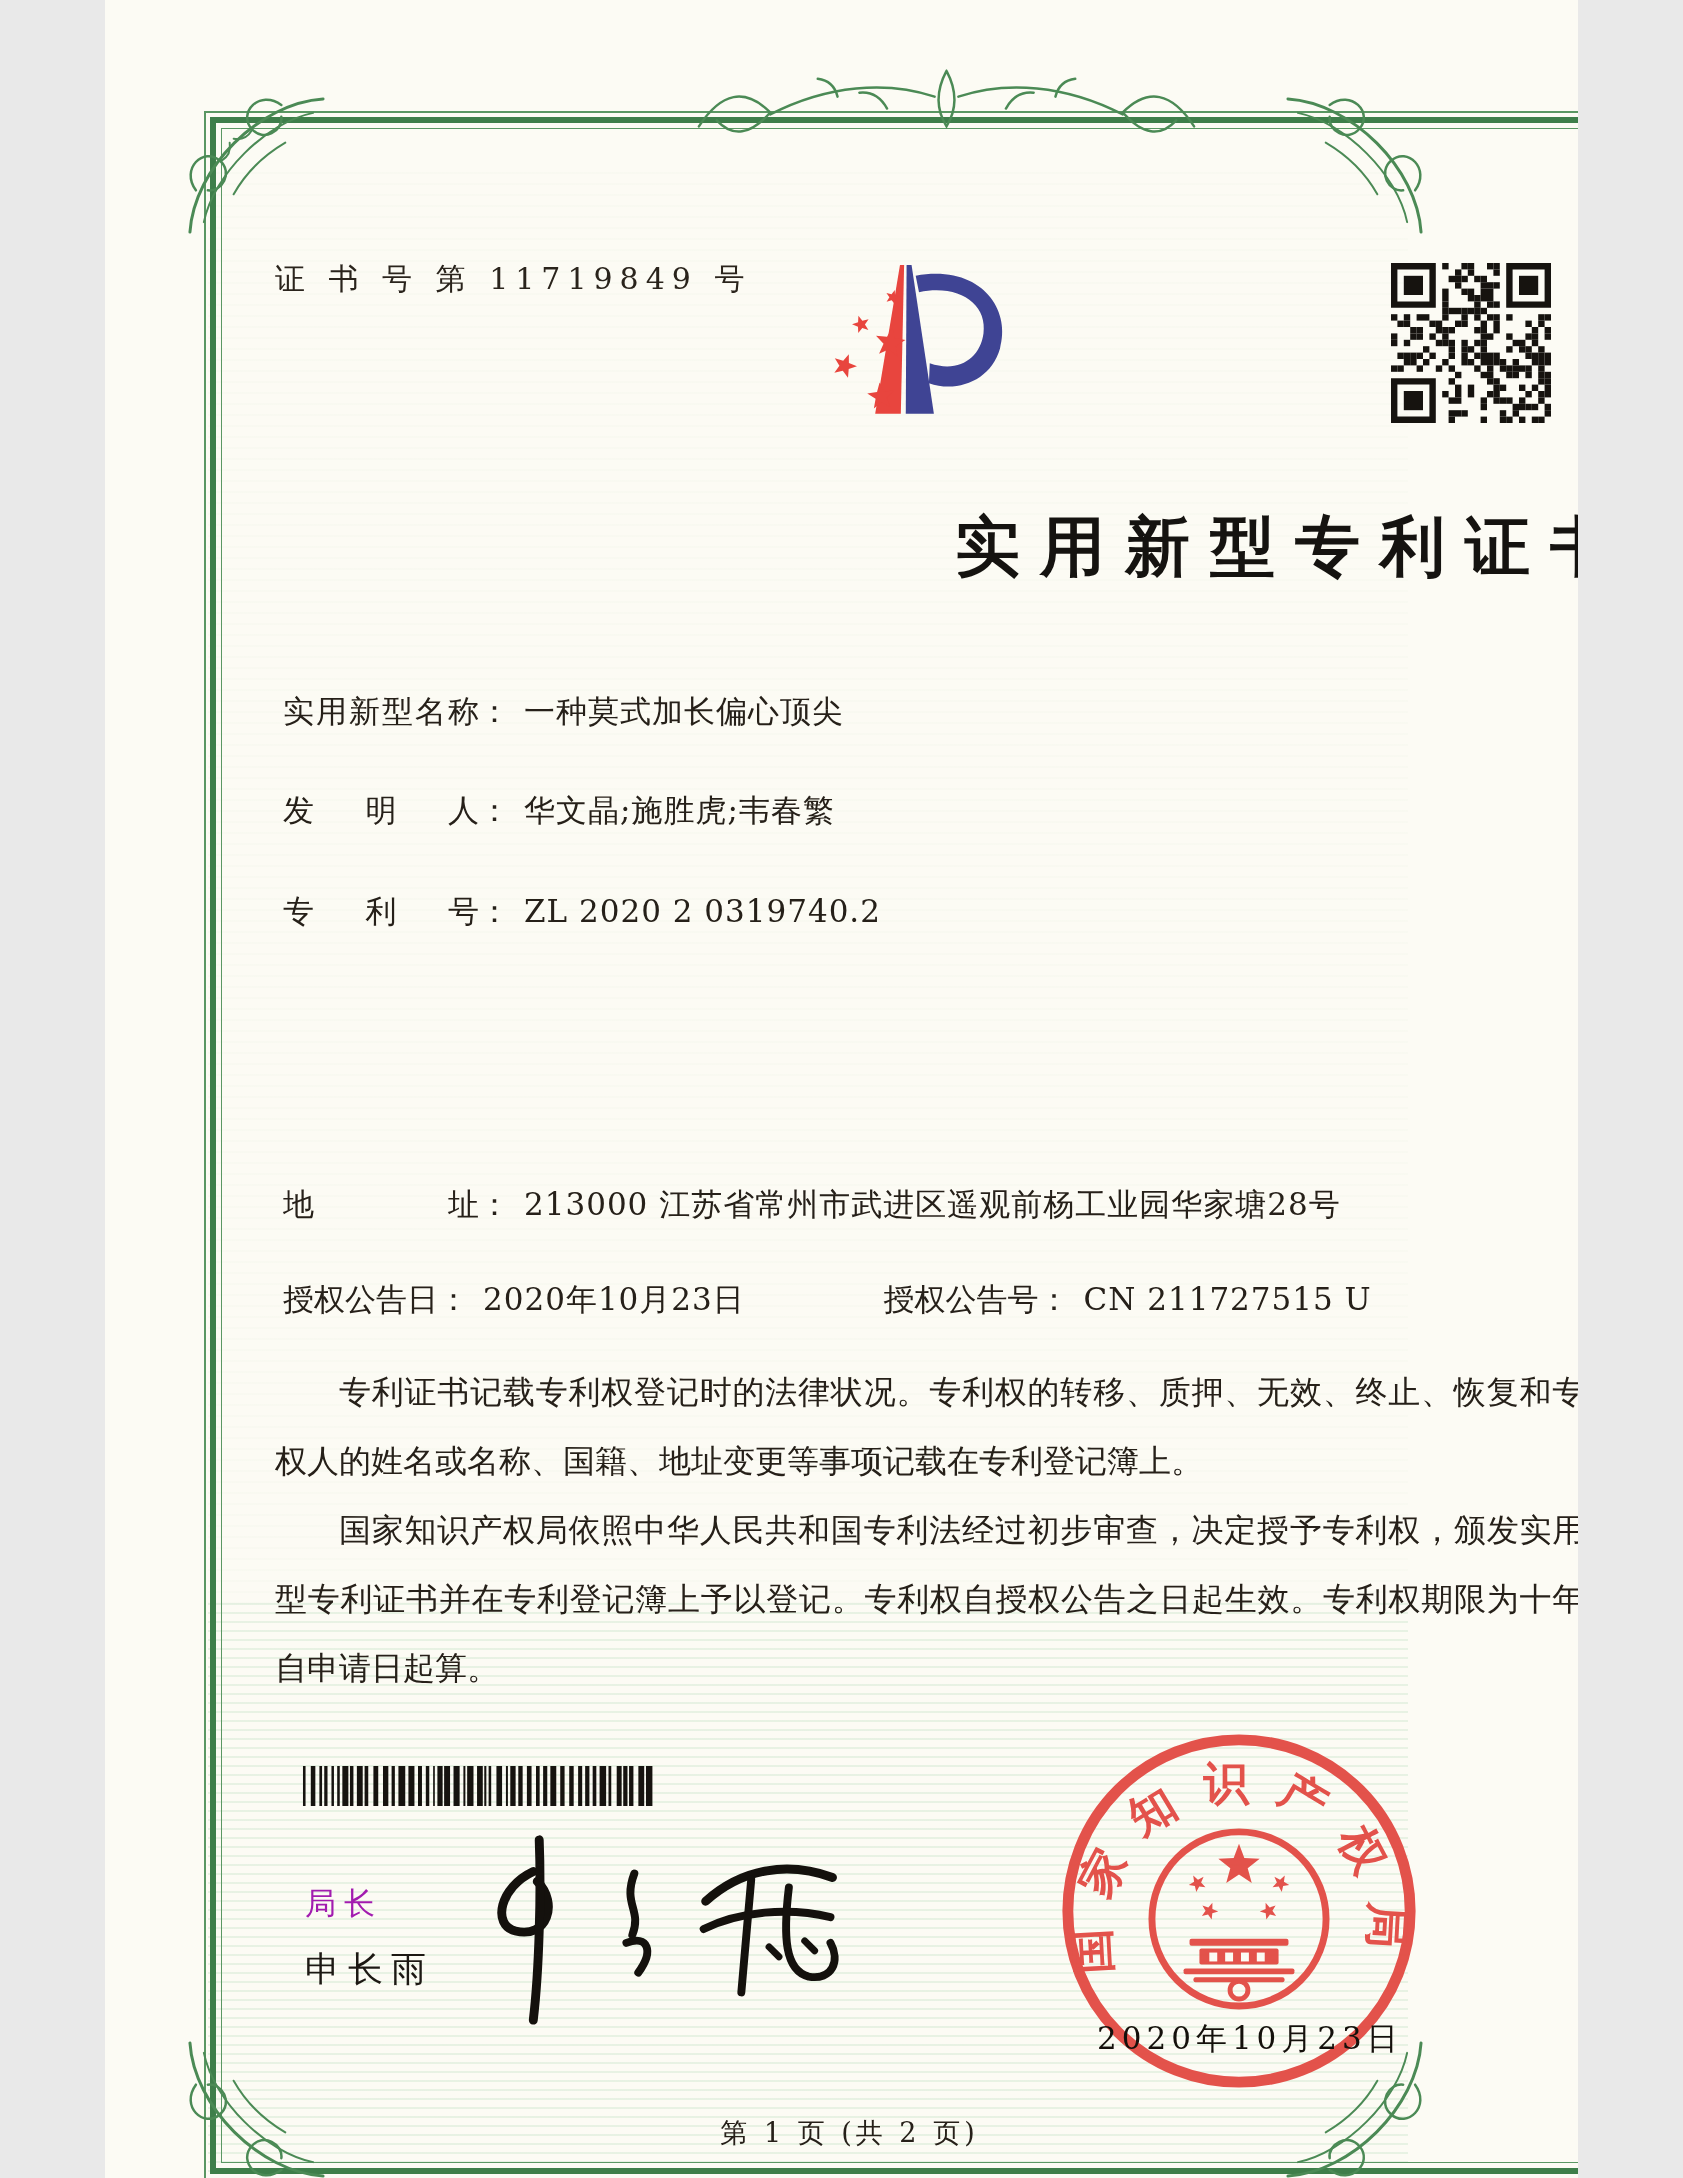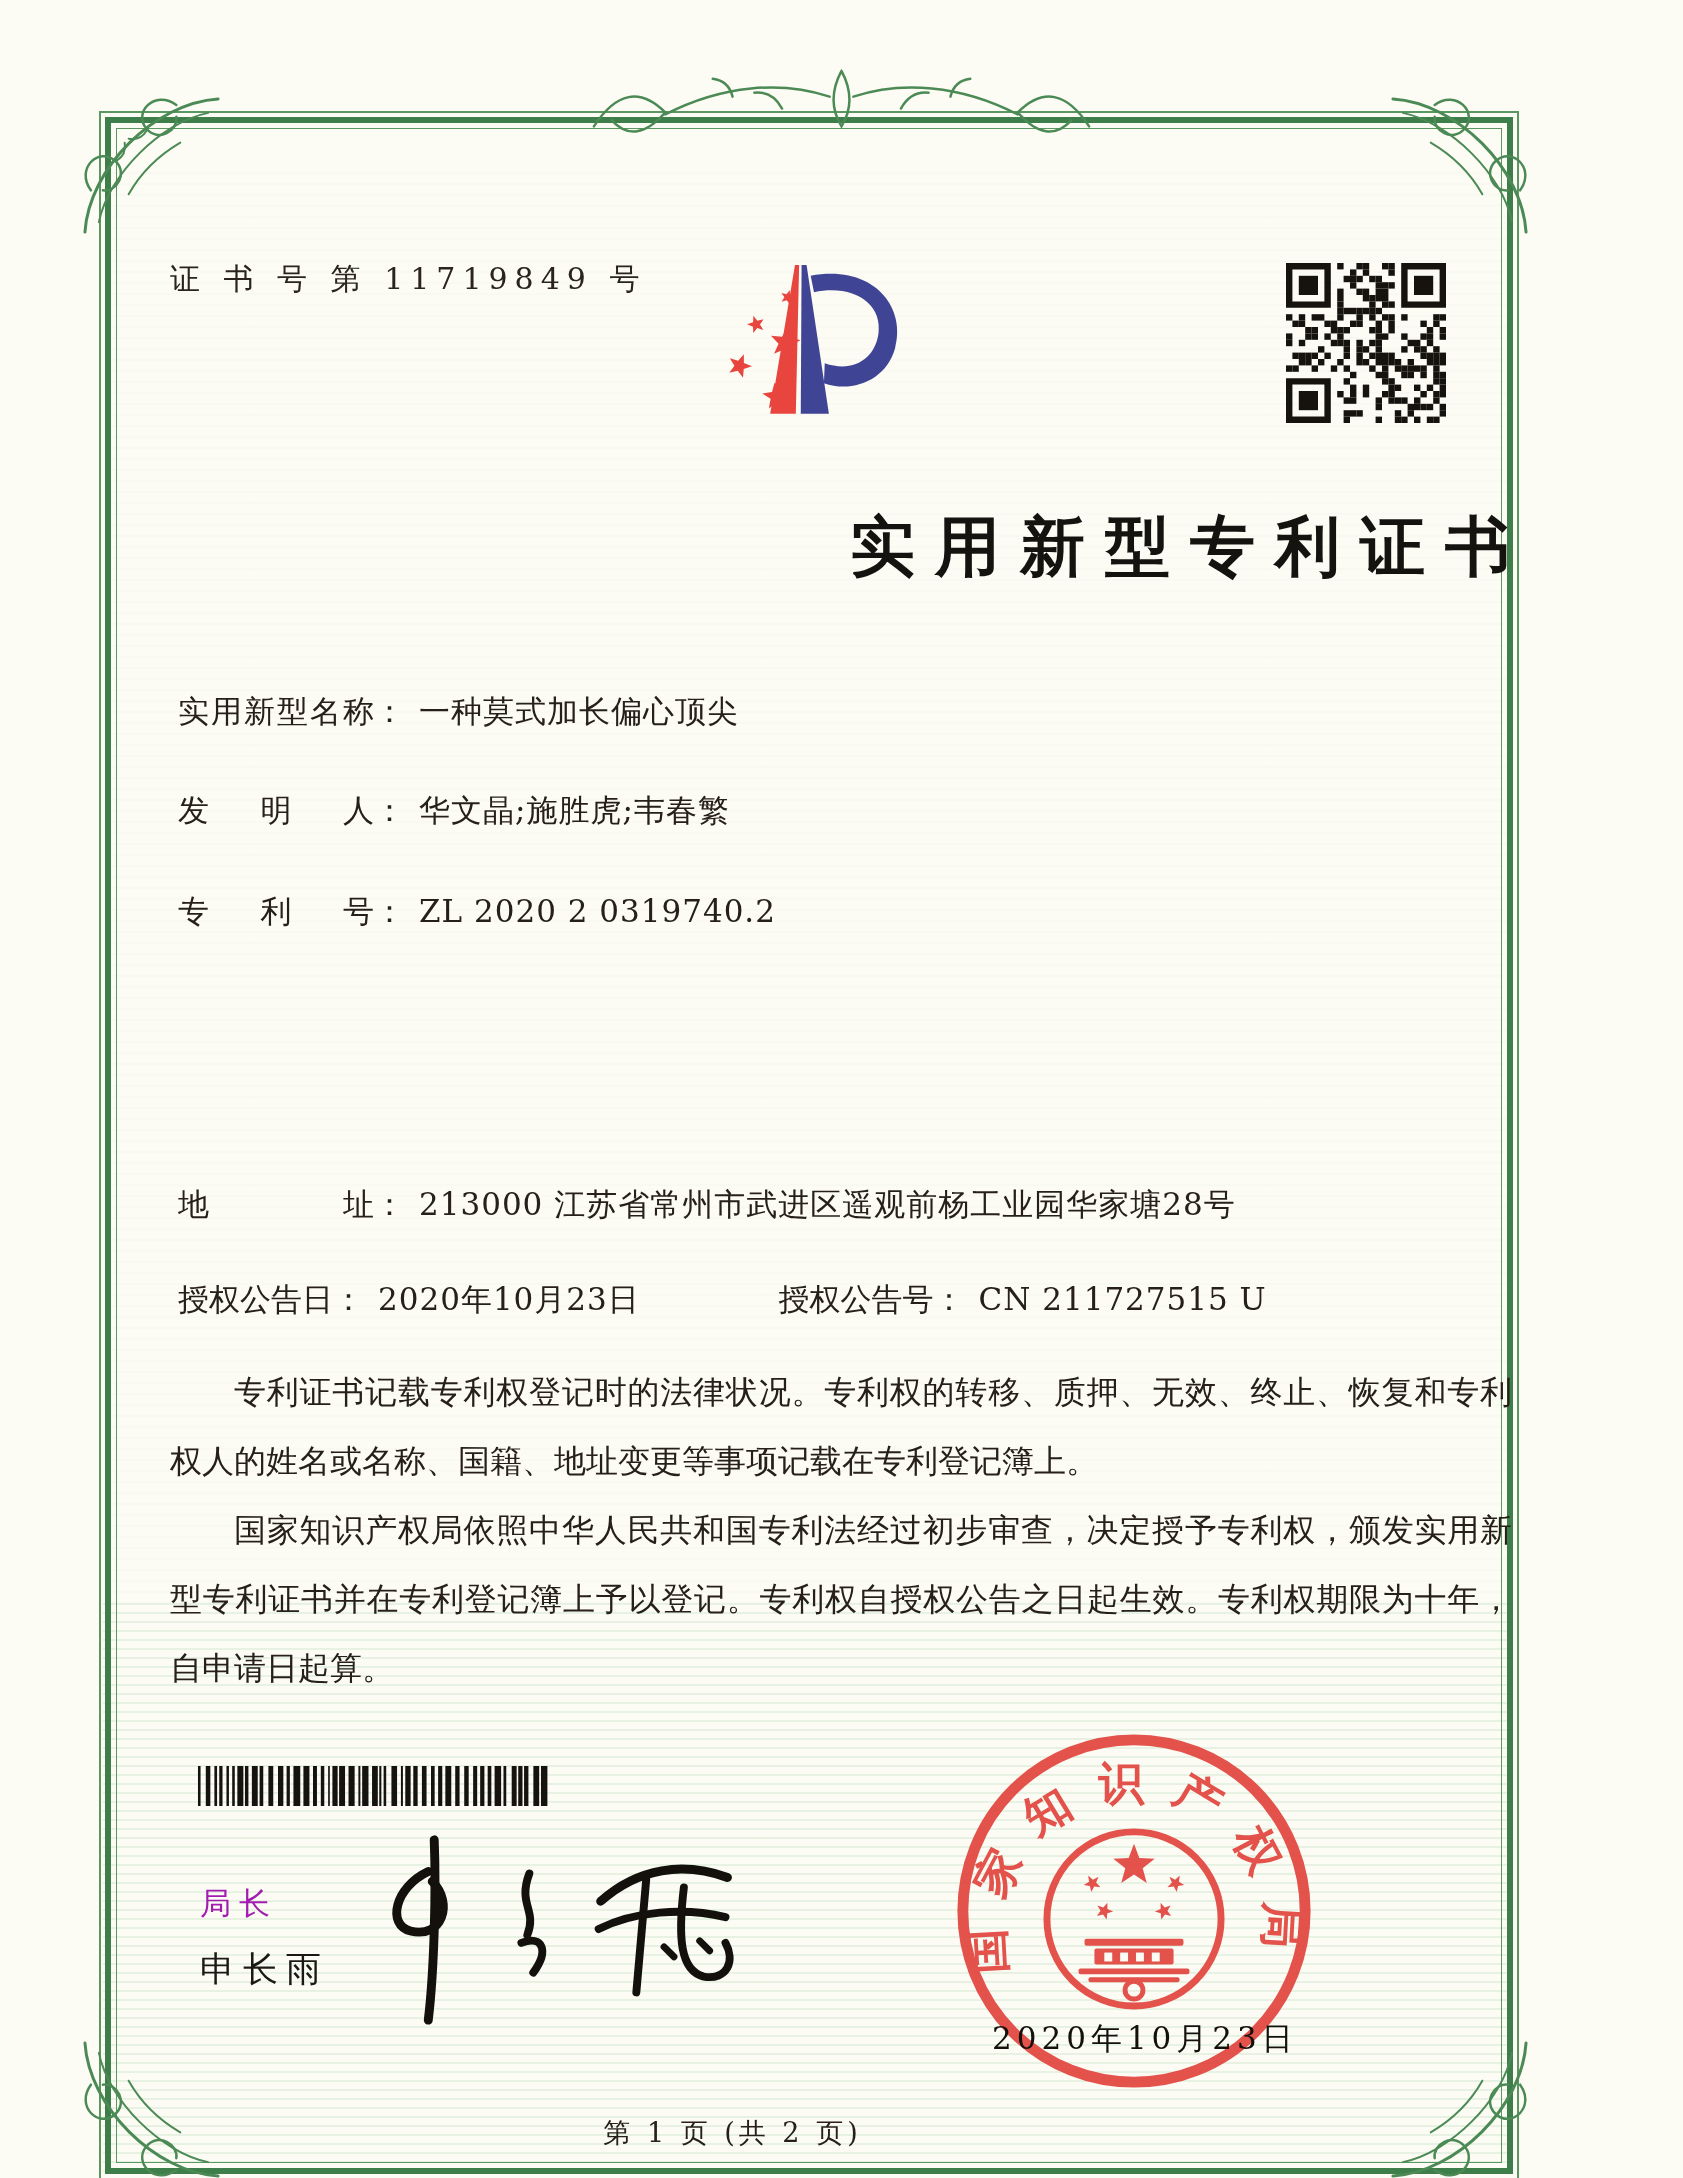--- a/index.html
+++ b/index.html
@@ -1,17 +1,17 @@
 <!DOCTYPE html>
 <html><head>
 <meta charset="utf-8">
 <style>
   html,body{margin:0;padding:0;background:#e9e9e9;}
   .page{
-    position:relative;width:1683px;height:2178px;margin:0 auto;
+    position:relative;width:1473px;height:2178px;margin:0 auto;
     background:#fcfbf4;overflow:hidden;
     font-family:"DejaVu Serif","Liberation Serif",serif;
     color:#221d18;
   }
   
   .waves{
     position:absolute;left:103px;right:170px;top:1602px;height:570px;
     background:repeating-linear-gradient(0deg,rgba(150,205,160,.20) 0 2px,rgba(255,255,255,0) 2px 9px);
     pointer-events:none;
   }
@@ -65,21 +65,21 @@
   .officer-title{position:absolute;left:200px;top:1883px;font-size:31px;letter-spacing:8px;color:#a21caf;
     font-family:"DejaVu Sans","Liberation Sans",sans-serif;}
   .officer-name{position:absolute;left:200px;top:1946px;font-size:35px;letter-spacing:8px;color:#1c1813;
     font-family:"DejaVu Sans","Liberation Sans",sans-serif;}
   .signature{position:absolute;left:351px;top:1822px;width:426px;height:213px;}
 
   .seal{position:absolute;left:948px;top:1725px;width:372px;height:372px;opacity:.93;}
   .seal-date{position:absolute;left:992px;top:2018px;font-size:31px;letter-spacing:5px;color:#14100b;}
 
   .footer{
-    position:absolute;left:89px;top:2115px;width:1287px;text-align:center;
+    position:absolute;left:101px;top:2115px;width:1287px;text-align:center;
     font-size:27px;letter-spacing:4px;color:#262019;
   }
   svg{display:block;}
 </style>
 </head>
 <body>
 
 <div class="page">
 
   <div class="waves2"></div>

